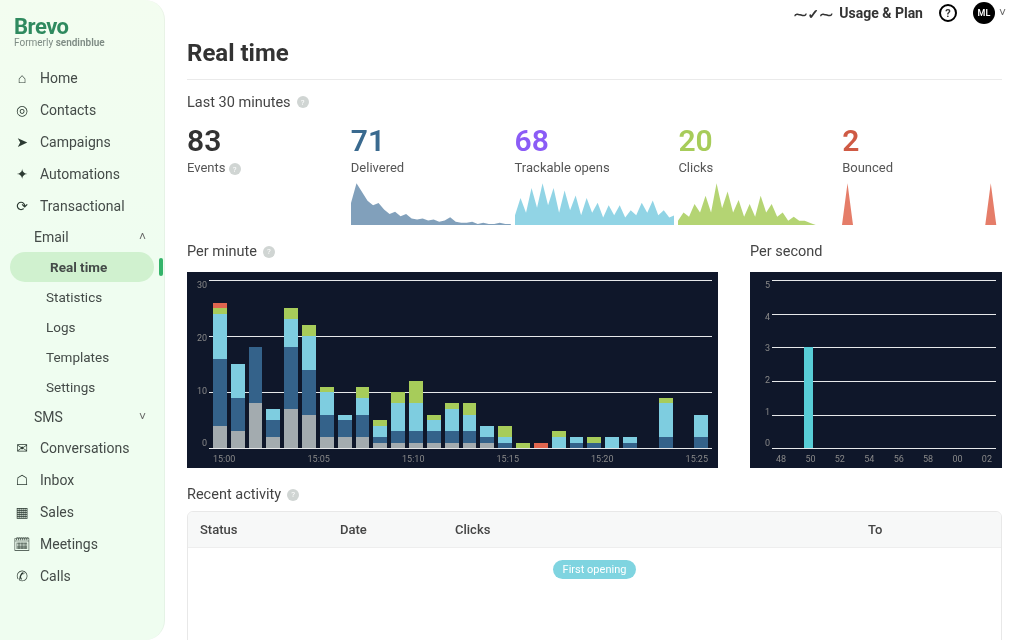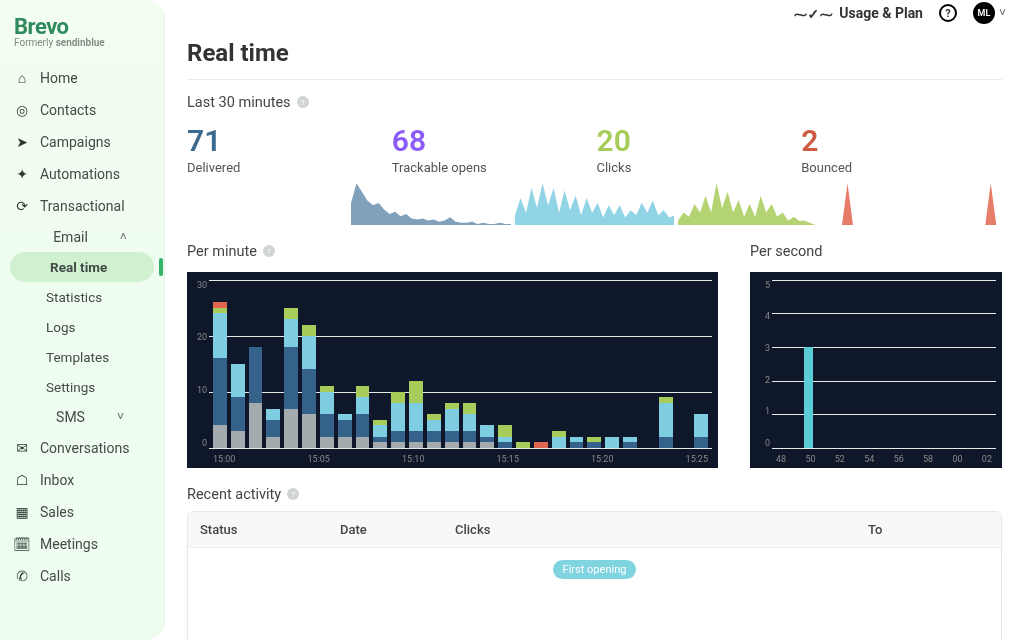--- a/index.html
+++ b/index.html
@@ -7,21 +7,21 @@
   body { width:1024px; height:640px; overflow:hidden; display:flex; }
   
   .sidebar { width:165px; flex:0 0 165px; background:linear-gradient(#f3fdf0,#effdf0 40%,#effdf0); border-right:1px solid rgba(0,0,0,0.04); padding:10px 0 0 0; display:flex; flex-direction:column; border-radius:0 20px 20px 0;}
   .brand { padding:4px 14px 8px; }
   .brand-name { font-size:22px; font-weight:700; color:#2f8a5f; letter-spacing:-0.5px;}
   .brand-sub { font-size:10px; color:#7e8b84; margin-top:-2px;}
   .brand-sub b { font-weight:600;}
   .navlist { padding:6px 6px 0 6px; }
   .nav-item { display:flex; align-items:center; gap:10px; padding:8px 8px; font-size:14px; color:#444b48; cursor:pointer; border-radius:14px;}
   .nav-item .ic { width:16px; display:inline-flex; justify-content:center; color:#2c3a32;}
-  .sub-item { display:flex; align-items:center; justify-content:center; padding:7px 12px 7px 28px; font-size:14px; color:#444b48; cursor:pointer;gap:32px;}
+  .sub-item { display:flex; align-items:center; justify-content:space-between; padding:7px 12px 7px 28px; font-size:14px; color:#444b48; cursor:pointer;gap:32px;}
   .subsub-item { padding:7px 12px 7px 40px; font-size:13.5px; color:#444b48; cursor:pointer;}
   .subsub-item.active { background:#d0f1cf; font-weight:700; border-radius:18px; margin:0 4px; position:relative;}
   .subsub-item.active::after{ content:""; position:absolute; right:-9px; top:50%; transform:translateY(-50%); width:4px; height:18px; background:#34b36a; border-radius:2px;}
   .chev { font-size:12px; color:#666;}
   
   .main { flex:1; display:flex; flex-direction:column; }
   .topbar { height:48px; display:flex; align-items:center; justify-content:flex-end; gap:16px; padding:0 18px;}
   .usage { display:flex; align-items:center; gap:6px; font-size:14px; font-weight:700; cursor:pointer;}
   .circle-icon { width:18px; height:18px; border:2px solid #000; border-radius:50%; display:inline-flex; align-items:center; justify-content:center; font-size:11px; font-weight:700; cursor:pointer;}
   .avatar { width:22px; height:22px; border-radius:50%; background:#000; color:#fff; font-size:9px; display:inline-flex; align-items:center; justify-content:center; font-weight:600;}
@@ -154,20 +154,24 @@
   <div class="content">
     <h1 class="page-title">Real time</h1>
     <hr class="hr">
 
     <div class="sec-title">
       <span>Last 30 minutes</span>
         <span class="help-dot">?</span>
     </div>
 
     <div class="stats-row">
+      <div class="stat events">
+        <div class="num">83</div>
+        <div class="lbl"><span>Events</span> <span class="help-dot">?</span></div>
+      </div>
       <div class="stat delivered">
         <div class="num">71</div>
         <div class="lbl">Delivered</div>
       </div>
       <div class="stat opens">
         <div class="num">68</div>
         <div class="lbl">Trackable opens</div>
       </div>
       <div class="stat clicks">
         <div class="num">20</div>

